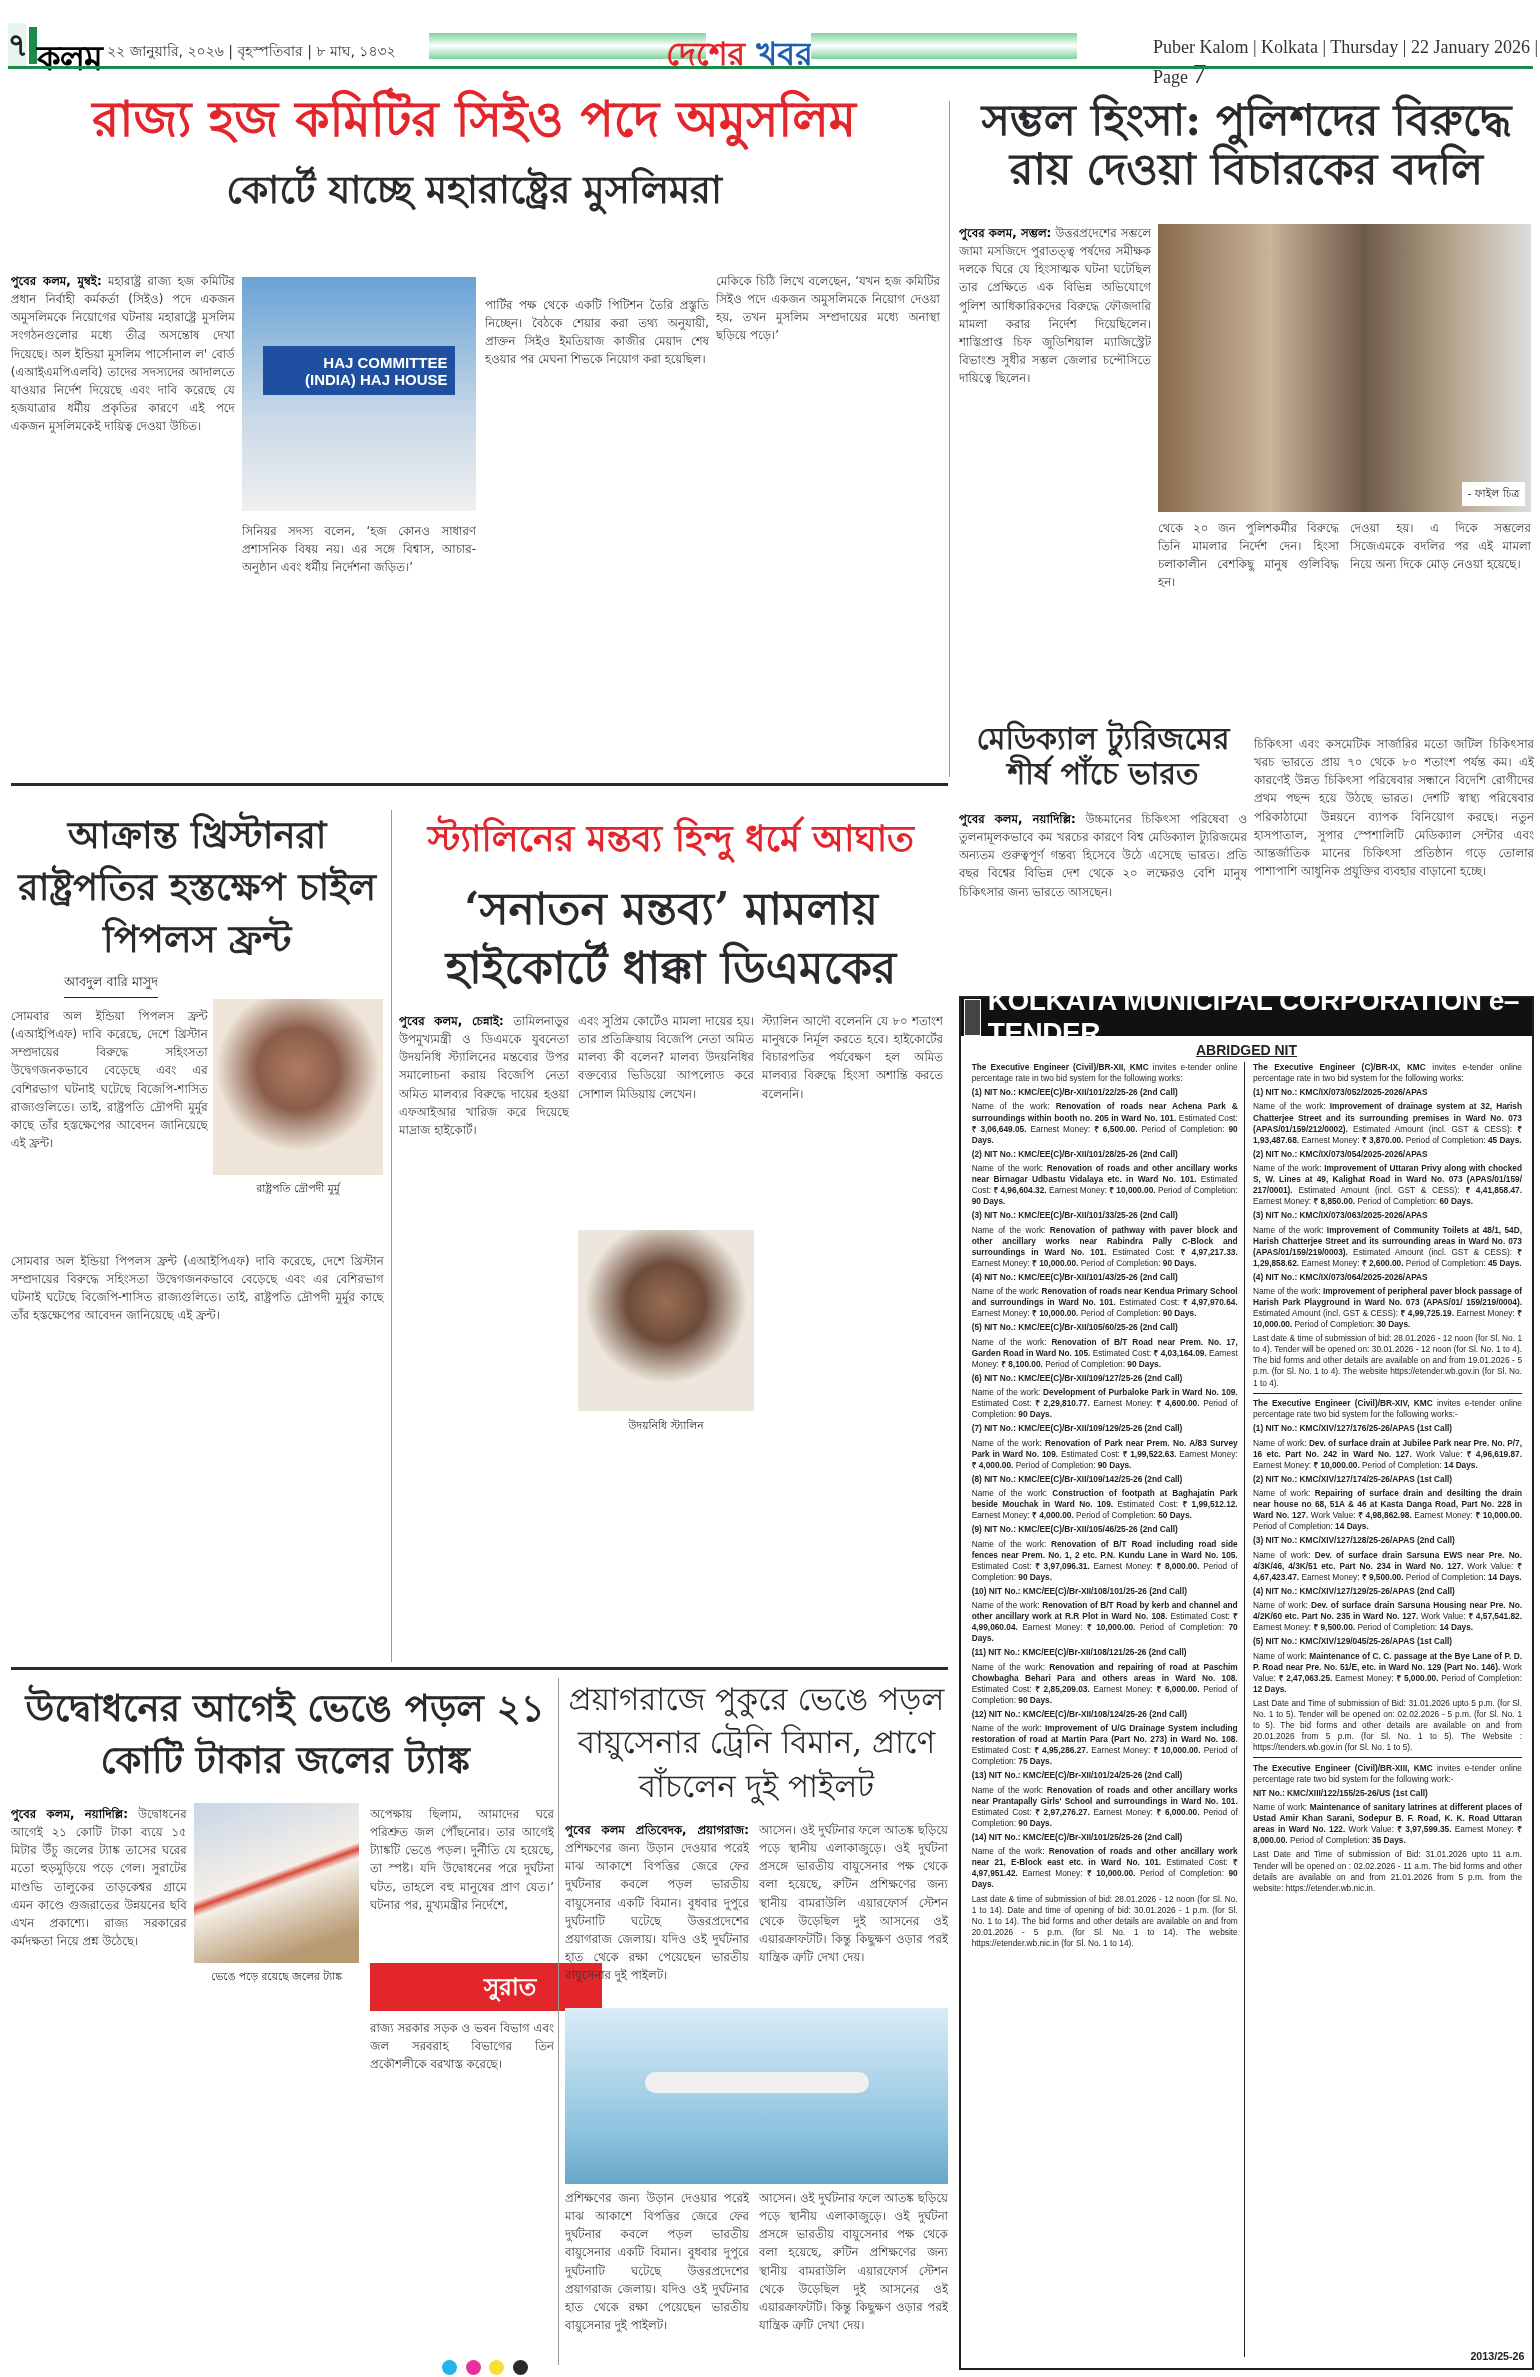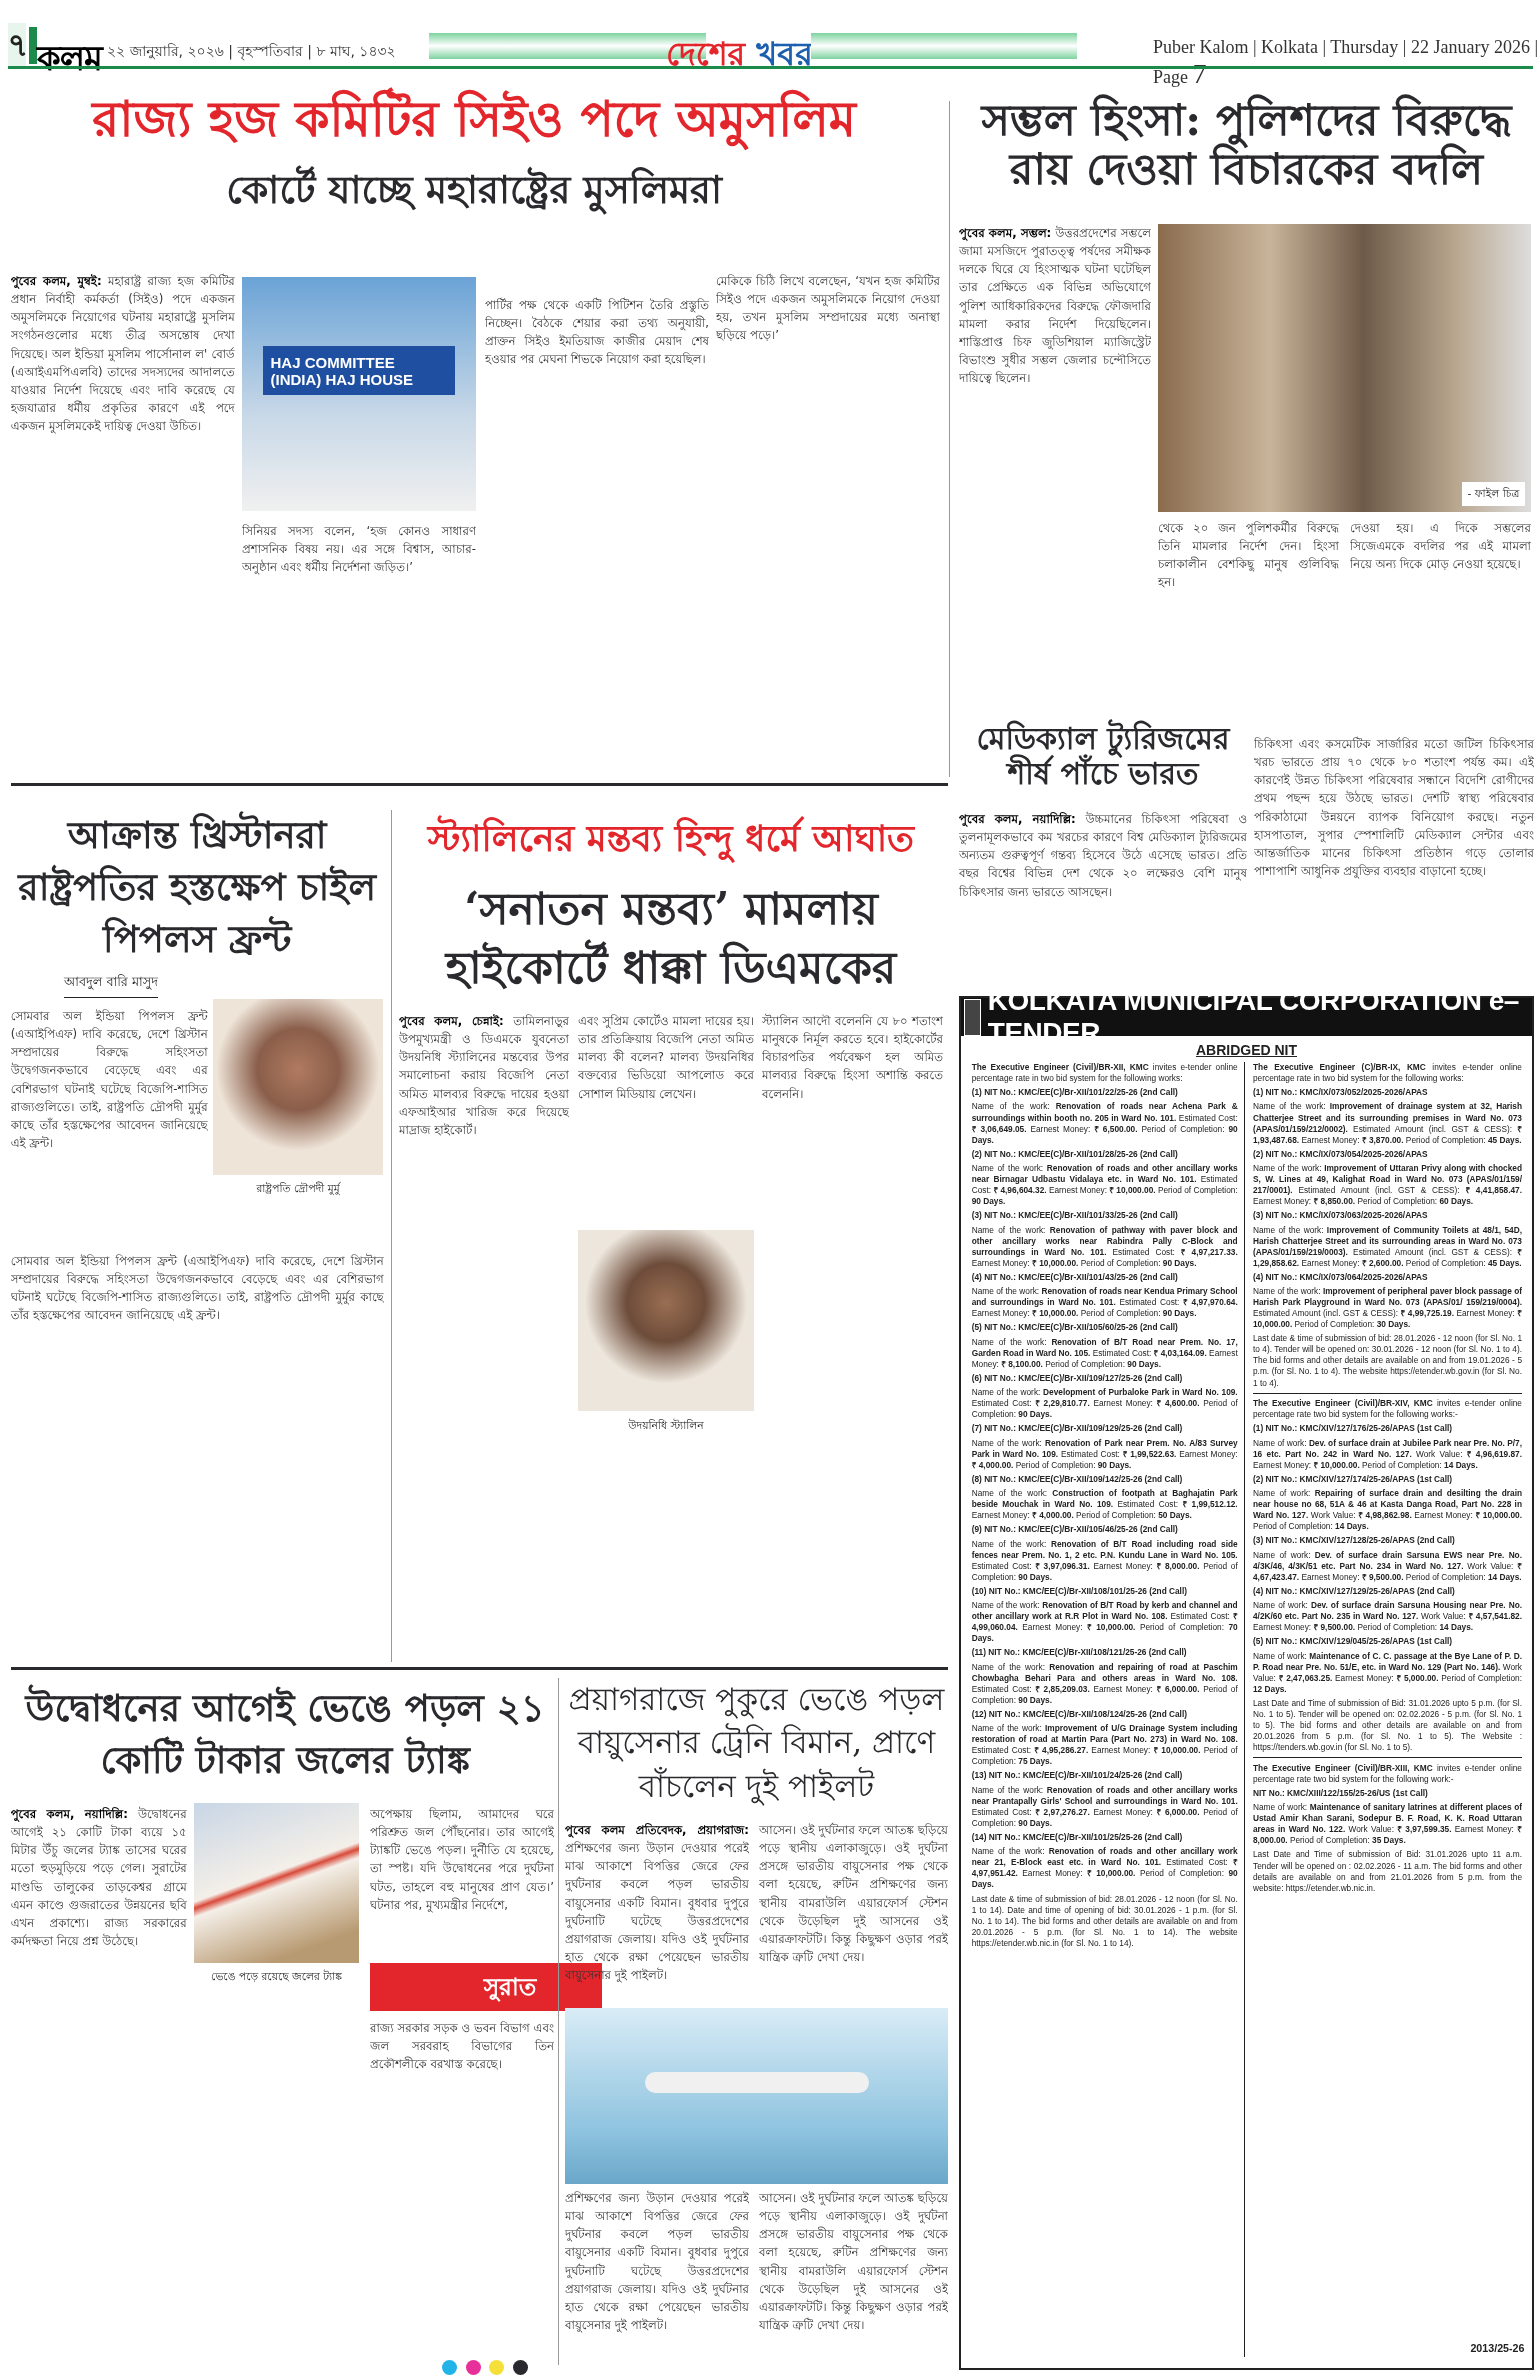--- a/index.html
+++ b/index.html
@@ -56,21 +56,21 @@
 </div>
 <div class="abs rule"></div>
 
 <div class="abs hl red" style="left:10.7px;top:91px;width:927px;font-size:49px;">রাজ্য হজ কমিটির সিইও পদে অমুসলিম</div>
 <div class="abs hl dark" style="left:10.7px;top:168px;width:927px;font-size:38px;">কোর্টে যাচ্ছে মহারাষ্ট্রের মুসলিমরা</div>
 <div class="abs body" style="left:10.7px;top:272px;width:224px;height:479px;">
   <b>পুবের কলম, মুম্বই:</b>
   <span>মহারাষ্ট্র রাজ্য হজ কমিটির প্রধান নির্বাহী কর্মকর্তা (সিইও) পদে একজন অমুসলিমকে নিয়োগের ঘটনায় মহারাষ্ট্রে মুসলিম সংগঠনগুলোর মধ্যে তীব্র অসন্তোষ দেখা দিয়েছে। অল ইন্ডিয়া মুসলিম পার্সোনাল ল' বোর্ড (এআইএমপিএলবি) তাদের সদস্যদের আদালতে যাওয়ার নির্দেশ দিয়েছে এবং দাবি করেছে যে হজযাত্রার ধর্মীয় প্রকৃতির কারণে এই পদে একজন মুসলিমকেই দায়িত্ব দেওয়া উচিত।</span>
 </div>
 <div class="abs photo" style="left:242px;top:277px;width:234px;height:234px;background:linear-gradient(#6aa3d6,#c9d9e8 60%,#f0f0f0);">
-  <div style="margin:69px 21px 0;background:#1e4fa0;color:#fff;font:bold 15px 'Liberation Sans',sans-serif;padding:7.5px;text-align:left;">HAJ COMMITTEE (INDIA) HAJ HOUSE</div>
+  <div style="margin:69px 21px 0;background:#1e4fa0;color:#fff;font:bold 15px 'Liberation Sans',sans-serif;padding:7.5px;text-align:right;">HAJ COMMITTEE (INDIA) HAJ HOUSE</div>
 </div>
 <div class="abs body" style="left:242px;top:522px;width:234px;height:229px;">সিনিয়র সদস্য বলেন, ‘হজ কোনও সাধারণ প্রশাসনিক বিষয় নয়। এর সঙ্গে বিশ্বাস, আচার-অনুষ্ঠান এবং ধর্মীয় নির্দেশনা জড়িত।’</div>
 <div class="abs body" style="left:485px;top:272px;width:224px;height:479px;margin-top:24px;">পার্টির পক্ষ থেকে একটি পিটিশন তৈরি প্রস্তুতি নিচ্ছেন। বৈঠকে শেয়ার করা তথ্য অনুযায়ী, প্রাক্তন সিইও ইমতিয়াজ কাজীর মেয়াদ শেষ হওয়ার পর মেঘনা শিভকে নিয়োগ করা হয়েছিল।</div>
 <div class="abs body" style="left:716px;top:272px;width:224px;height:479px;">মেকিকে চিঠি লিখে বলেছেন, ‘যখন হজ কমিটির সিইও পদে একজন অমুসলিমকে নিয়োগ দেওয়া হয়, তখন মুসলিম সম্প্রদায়ের মধ্যে অনাস্থা ছড়িয়ে পড়ে।’</div>
 
 <div class="abs vline" style="left:949px;top:101px;height:676px;"></div>
 
 <div class="abs hl dark" style="left:959px;top:96px;width:575px;font-size:43px;">সম্ভল হিংসা: পুলিশদের বিরুদ্ধে রায় দেওয়া বিচারকের বদলি</div>
 <div class="abs body" style="left:959px;top:224px;width:192px;height:277px;">
   <b>পুবের কলম, সম্ভল:</b>
@@ -200,19 +200,19 @@
       <p>Name of work: <b>Dev. of surface drain Sarsuna Housing near Pre. No. 4/2K/60 etc. Part No. 235 in Ward No. 127. </b>Work Value: <b>₹ 4,57,541.82. </b>Earnest Money: <b>₹ 9,500.00. </b>Period of Completion: <b>14 Days.</b></p>
       <p class="nit">(5) NIT No.: KMC/XIV/129/045/25-26/APAS (1st Call)</p>
       <p>Name of work: <b>Maintenance of C. C. passage at the Bye Lane of P. D. P. Road near Pre. No. 51/E, etc. in Ward No. 129 (Part No. 146). </b>Work Value: <b>₹ 2,47,063.25. </b>Earnest Money: <b>₹ 5,000.00. </b>Period of Completion: <b>12 Days.</b></p>
       <p>Last Date and Time of submission of Bid: 31.01.2026 upto 5 p.m. (for Sl. No. 1 to 5). Tender will be opened on: 02.02.2026 - 5 p.m. (for Sl. No. 1 to 5). The bid forms and other details are available on and from 20.01.2026 from 5 p.m. (for Sl. No. 1 to 5). The Website : https://tenders.wb.gov.in (for Sl. No. 1 to 5).</p>
       <hr>
       <p><b>The Executive Engineer (Civil)/BR-XIII, KMC </b>invites e-tender online percentage rate two bid system for the following work:-</p>
       <p class="nit">NIT No.: KMC/XIII/122/155/25-26/US (1st Call)</p>
       <p>Name of work: <b>Maintenance of sanitary latrines at different places of Ustad Amir Khan Sarani, Sodepur B. F. Road, K. K. Road Uttaran areas in Ward No. 122. </b>Work Value: <b>₹ 3,97,599.35. </b>Earnest Money: <b>₹ 8,000.00. </b>Period of Completion: <b>35 Days.</b></p>
       <p>Last Date and Time of submission of Bid: 31.01.2026 upto 11 a.m. Tender will be opened on : 02.02.2026 - 11 a.m. The bid forms and other details are available on and from 21.01.2026 from 5 p.m. from the website: https://etender.wb.nic.in.</p>
     </div>
-  <div style="position:absolute;right:7.5px;bottom:14px;font:bold 10.7px 'Liberation Sans',sans-serif;margin-left:24px;">2013/25-26</div>
+  <div style="position:absolute;right:7.5px;bottom:6px;font:bold 10.7px 'Liberation Sans',sans-serif;margin-left:24px;">2013/25-26</div>
 </div>
 
 <div class="abs dots">
   <span class="dot" id="dot0" style="background: rgb(34, 179, 232);"></span><span class="dot" id="dot1" style="background: rgb(232, 48, 154);"></span><span class="dot" id="dot2" style="background: rgb(245, 224, 58);"></span><span class="dot" id="dot3" style="background: rgb(42, 42, 46);"></span>
 </div>
 
 
 </body></html>

